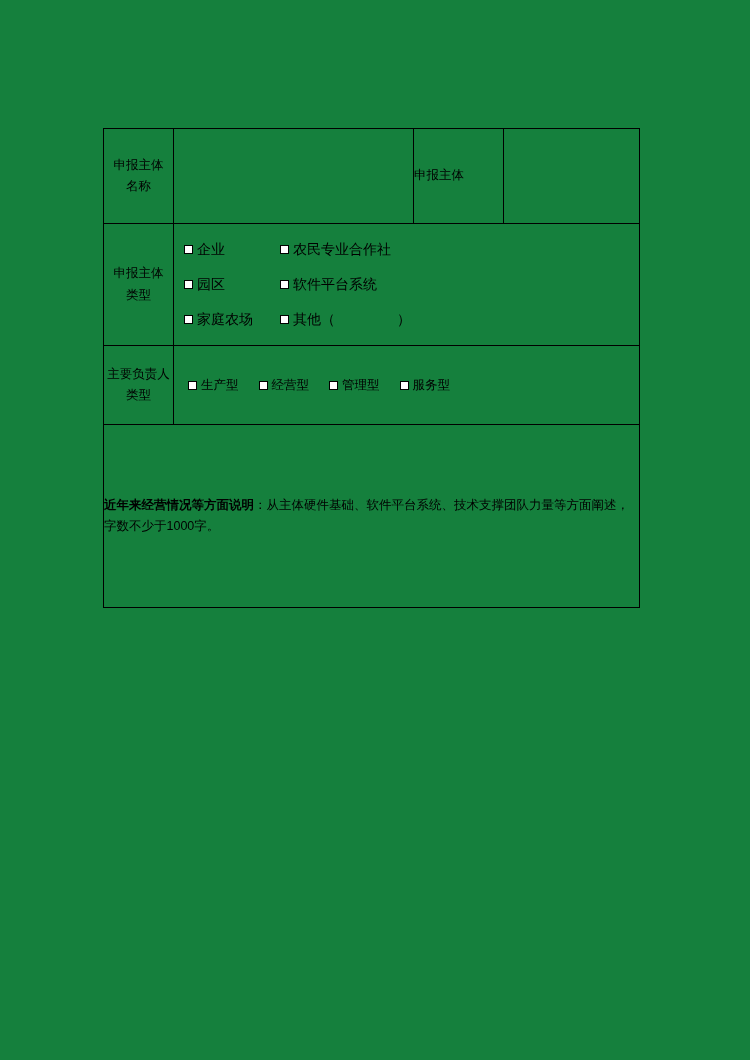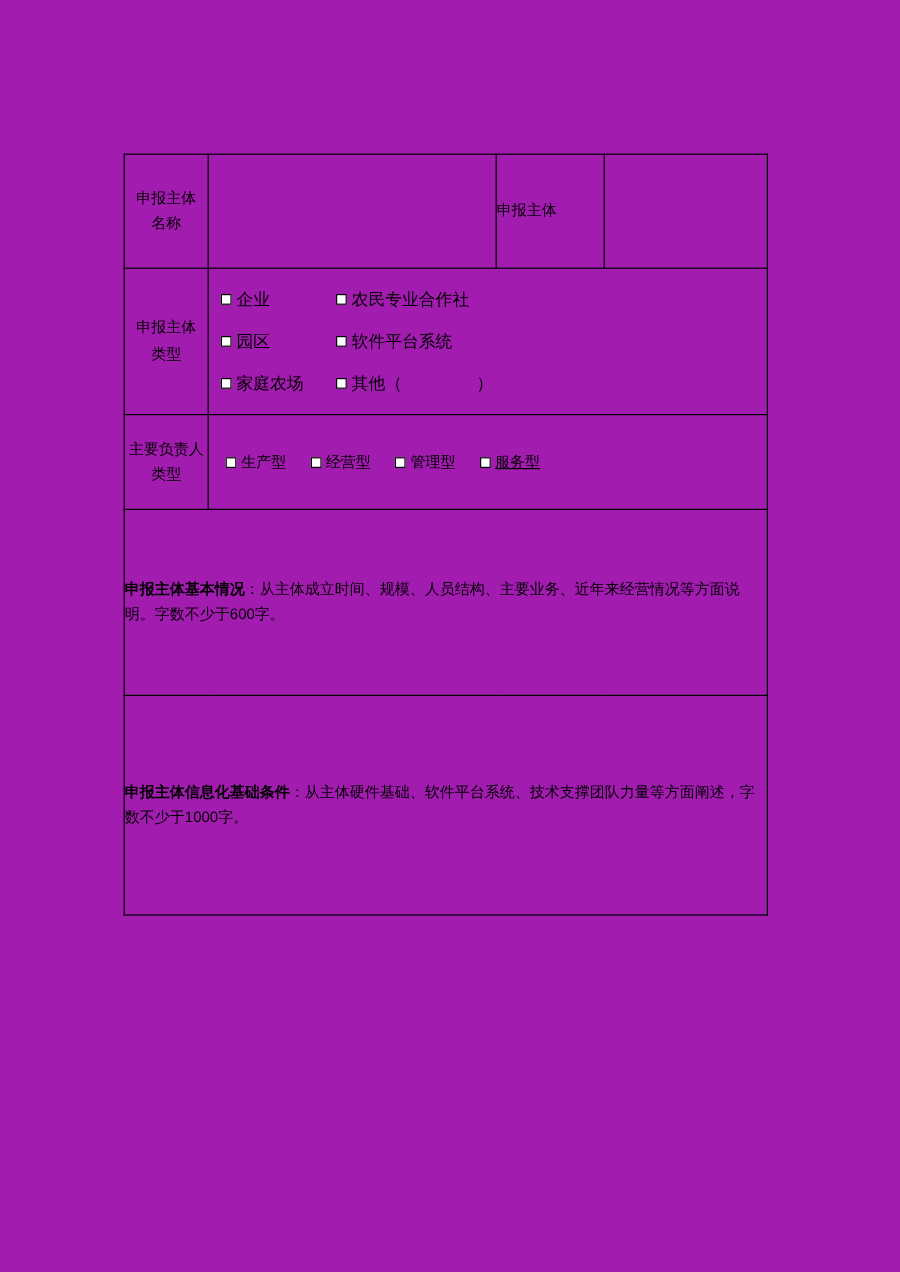--- a/index.html
+++ b/index.html
@@ -11,21 +11,21 @@
     width: 750px;
     height: 1060px;
     font-family: "Liberation Sans", "DejaVu Sans", sans-serif;
     color: #000000;
     -webkit-font-smoothing: antialiased;
   }
   .page {
     position: relative;
     width: 750px;
     height: 1060px;
-    background: #a21caf;
+    background: #15803d;
   }
   .form-wrap {
     position: absolute;
     left: 103px;
     top: 128px;
     width: 536px;
   }
   table.form {
     border-collapse: collapse;
     width: 536px;
@@ -80,21 +80,21 @@
   }
   .opt-a { width: 96px; }
   .opt-b { width: auto; }
   .inline-row {
     display: flex;
     align-items: flex-end;
     padding: 16px 0 16px 14px;
     font-size: 12.5px;
   }
   .inline-row .chk { margin-right: 20px; }
-  .inline-row .chk:last-child { margin-right: 0; text-decoration: underline; }
+  .inline-row .chk:last-child { margin-right: 0; }
   .paren {
     letter-spacing: 0;
   }
   .para-cell {
     padding: 9px 10px 8px 10px;
     vertical-align: top;
     font-size: 12.5px;
     line-height: 1.85;
   }
   .para-cell .bold {
@@ -190,29 +190,23 @@
                 <span>管理型</span>
               </span>
               <span class="chk">
                 <span class="box"></span>
                 <span>服务型</span>
               </span>
             </div>
           </td>
         </tr>
 
-        <tr>
-          <td colspan="4" class="para-cell tall-1">
-            <span class="bold">申报主体基本情况</span><span>：从主体成立时间、规模、人员结构、主要业务、近年来经营情况等方面说明。字数不少于600字。</span>
-            <div></div>
-          </td>
-        </tr>
 
         <tr>
           <td colspan="4" class="para-cell tall-2">
-            <span class="bold">申报主体信息化基础条件</span><span>：从主体硬件基础、软件平台系统、技术支撑团队力量等方面阐述，字数不少于1000字。</span>
+            <span class="bold">近年来经营情况等方面说明</span><span>：从主体硬件基础、软件平台系统、技术支撑团队力量等方面阐述，字数不少于1000字。</span>
             <div></div>
           </td>
         </tr>
       </tbody>
     </table>
   </div>
 </div>
 
 </body></html>

